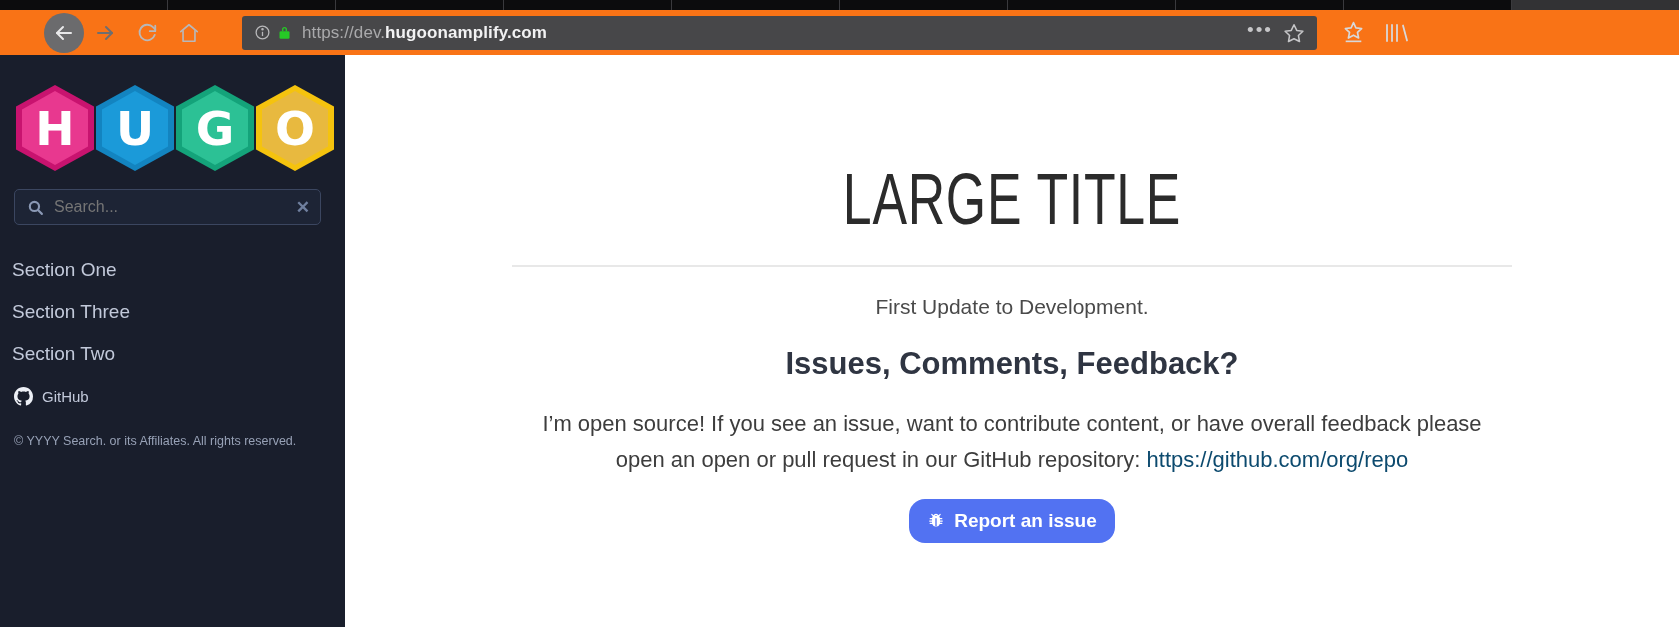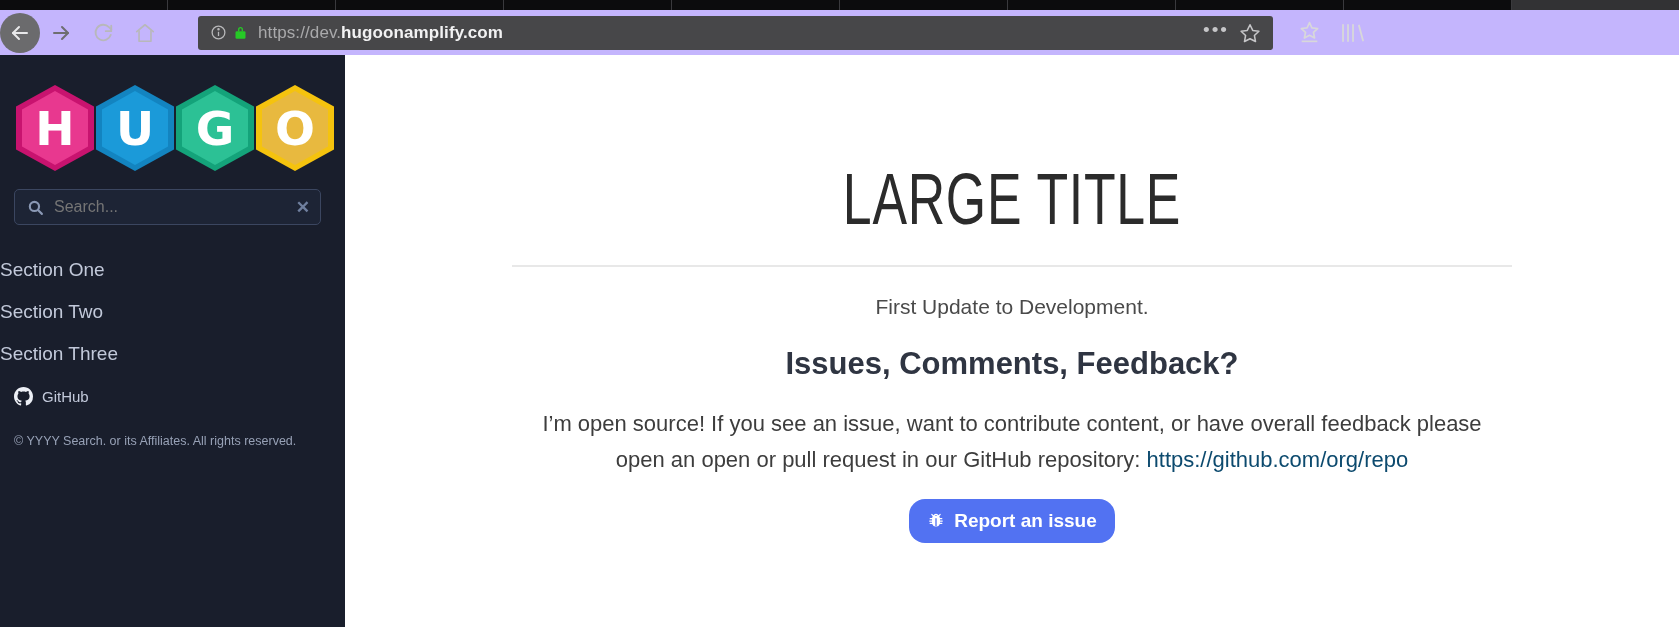--- a/index.html
+++ b/index.html
@@ -25,22 +25,22 @@
   .tab-slot {
     height: 10px;
     border-right: 1px solid #3a3a3d;
     flex: 1 1 0;
   }
   .tab-slot.last { border-right: none; background: #323234; }
 
   .toolbar {
     position: absolute; top: 10px; left: 0;
     width: 1679px; height: 45px;
-    background: #c4b5fd;
-    display: flex; align-items: center;
+    background: #f97316;
+    display: flex; align-items: center; padding-left: 44px;
   }
   .nav-btn {
     width: 42px; height: 42px;
     display: flex; align-items: center; justify-content: center;
     color: #b8b8ba;
     flex: none;
   }
   .nav-btn.back {
     background: #6b6b6d;
     border-radius: 50%;
@@ -129,21 +129,21 @@
     background: transparent; border: none; outline: none;
     font-family: "Liberation Sans", sans-serif;
   }
   .searchbox .s-clear { color: #6f7f9e; font-size: 17px; font-weight: 700; cursor: pointer; padding-left:6px;}
 
   .nav-list { padding: 24px 0 0 0; }
   .nav-item {
     display: block;
     color: #c2c9da;
     font-size: 19px;
-    padding: 10px 0 10px 0;
+    padding: 10px 0 10px 12px;
     text-decoration: none;
   }
   .gh-item {
     display: flex; align-items: center; gap: 9px;
     padding: 12px 15px 0 14px;
     color: #c2c9da; font-size: 15px;
     text-decoration: none;
   }
   .gh-item .gh-icon { display: flex; color: #eceff5; }
 
@@ -349,22 +349,22 @@
               <line x1="15.5" y1="15.5" x2="21" y2="21"></line>
             </svg>
         </span>
         <input class="s-input" type="text" placeholder="Search..." style="">
         <span class="s-clear">✕</span>
       </div>
     </div>
 
     <div class="nav-list">
       <a class="nav-item" href="#">Section One</a>
+      <a class="nav-item" href="#">Section Three</a>
       <a class="nav-item" href="#">Section Two</a>
-      <a class="nav-item" href="#">Section Three</a>
 
       <a class="gh-item" href="#">
         <span class="gh-icon">
           <svg width="19" height="19" viewBox="0 0 16 16" fill="currentColor">
               <path d="M8 0C3.58 0 0 3.58 0 8c0 3.54 2.29 6.53 5.47 7.59.4.07.55-.17.55-.38 0-.19-.01-.82-.01-1.49-2.01.37-2.53-.49-2.69-.94-.09-.23-.48-.94-.82-1.13-.28-.15-.68-.52-.01-.53.63-.01 1.08.58 1.23.82.72 1.21 1.87.87 2.33.66.07-.52.28-.87.51-1.07-1.78-.2-3.64-.89-3.64-3.95 0-.87.31-1.59.82-2.15-.08-.2-.36-1.02.08-2.12 0 0 .67-.21 2.2.82.64-.18 1.32-.27 2-.27s1.36.09 2 .27c1.53-1.04 2.2-.82 2.2-.82.44 1.1.16 1.92.08 2.12.51.56.82 1.27.82 2.15 0 3.07-1.87 3.75-3.65 3.95.29.25.54.73.54 1.48 0 1.07-.01 1.93-.01 2.2 0 .21.15.46.55.38A8.01 8.01 0 0 0 16 8c0-4.42-3.58-8-8-8z"></path>
             </svg>
         </span>
         <span>GitHub</span>
       </a>
     </div>

